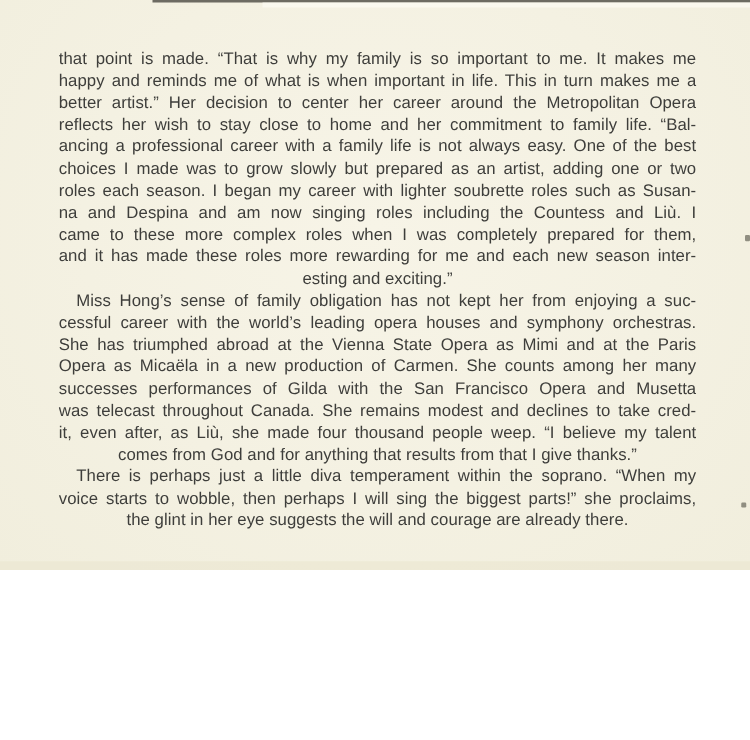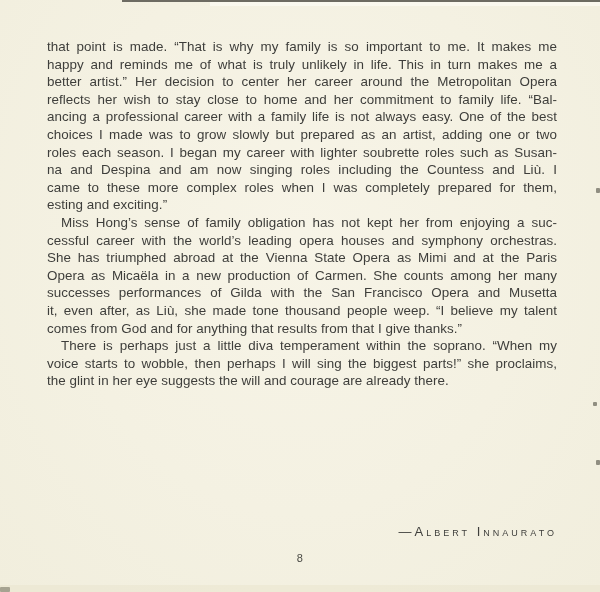--- a/index.html
+++ b/index.html
@@ -8,21 +8,21 @@
   }
   body {
     width: 600px;
     height: 592px;
     font-family: "Liberation Sans", sans-serif;
     overflow: hidden;
   }
   .page {
     position: relative;
     width: 600px;
-    height: 592px;
+    height: 456px;
     background: radial-gradient(ellipse at 50% 40%, #f7f4e7 0%, #f4f1e2 55%, #f1eedd 100%);
     overflow: hidden;
   }
   
   .scan-edge-top {
     position: absolute;
     top: 0; left: 122px;
     width: 478px; height: 2px;
     background: #55544b;
     opacity: 0.85;
@@ -66,21 +66,21 @@
     height: 17.6px;
     line-height: 17.6px;
     overflow: hidden;
     white-space: normal;
   }
   .line.justify {
     text-align: justify;
     text-align-last: justify;
   }
   .line.lastline {
-    text-align: left;
+    text-align: center;
   }
   .line.indent {
     text-indent: 14px;
   }
   .italic {
   }
   .byline {
     position: absolute;
     top: 524px;
     right: 43px;
@@ -111,38 +111,40 @@
   <div class="scan-band-bottom"></div>
   <div class="speck speck-r1"></div>
   <div class="speck speck-r2"></div>
   <div class="speck speck-r3"></div>
   <div class="speck speck-bl"></div>
 
   <div class="text-block">
 
     <div>
       <div class="line justify">that point is made. “That is why my family is so important to me. It makes me</div>
-      <div class="line justify">happy and reminds me of what is truly unlikely in life. This in turn makes me a</div>
+      <div class="line justify">happy and reminds me of what is when important in life. This in turn makes me a</div>
       <div class="line justify">better artist.” Her decision to center her career around the Metropolitan Opera</div>
       <div class="line justify">reflects her wish to stay close to home and her commitment to family life. “Bal-</div>
       <div class="line justify">ancing a professional career with a family life is not always easy. One of the best</div>
       <div class="line justify">choices I made was to grow slowly but prepared as an artist, adding one or two</div>
       <div class="line justify">roles each season. I began my career with lighter soubrette roles such as Susan-</div>
       <div class="line justify">na and Despina and am now singing roles including the Countess and Liù. I</div>
       <div class="line justify">came to these more complex roles when I was completely prepared for them,</div>
+      <div class="line justify">and it has made these roles more rewarding for me and each new season inter-</div>
       <div class="line lastline">esting and exciting.”</div>
     </div>
 
     <div>
       <div class="line justify indent">Miss Hong’s sense of family obligation has not kept her from enjoying a suc-</div>
       <div class="line justify">cessful career with the world’s leading opera houses and symphony orchestras.</div>
       <div class="line justify">She has triumphed abroad at the Vienna State Opera as Mimi and at the Paris</div>
       <div class="line justify"><span>Opera as Micaëla in a new production of </span><span class="italic">Carmen</span><span>. She counts among her many</span></div>
       <div class="line justify">successes performances of Gilda with the San Francisco Opera and Musetta</div>
-      <div class="line justify">it, even after, as Liù, she made tone thousand people weep. “I believe my talent</div>
+      <div class="line justify">was telecast throughout Canada. She remains modest and declines to take cred-</div>
+      <div class="line justify">it, even after, as Liù, she made four thousand people weep. “I believe my talent</div>
       <div class="line lastline">comes from God and for anything that results from that I give thanks.”</div>
     </div>
 
     <div>
       <div class="line justify indent">There is perhaps just a little diva temperament within the soprano. “When my</div>
       <div class="line justify">voice starts to wobble, then perhaps I will sing the biggest parts!” she proclaims,</div>
       <div class="line lastline">the glint in her eye suggests the will and courage are already there.</div>
     </div>
 
   </div>

